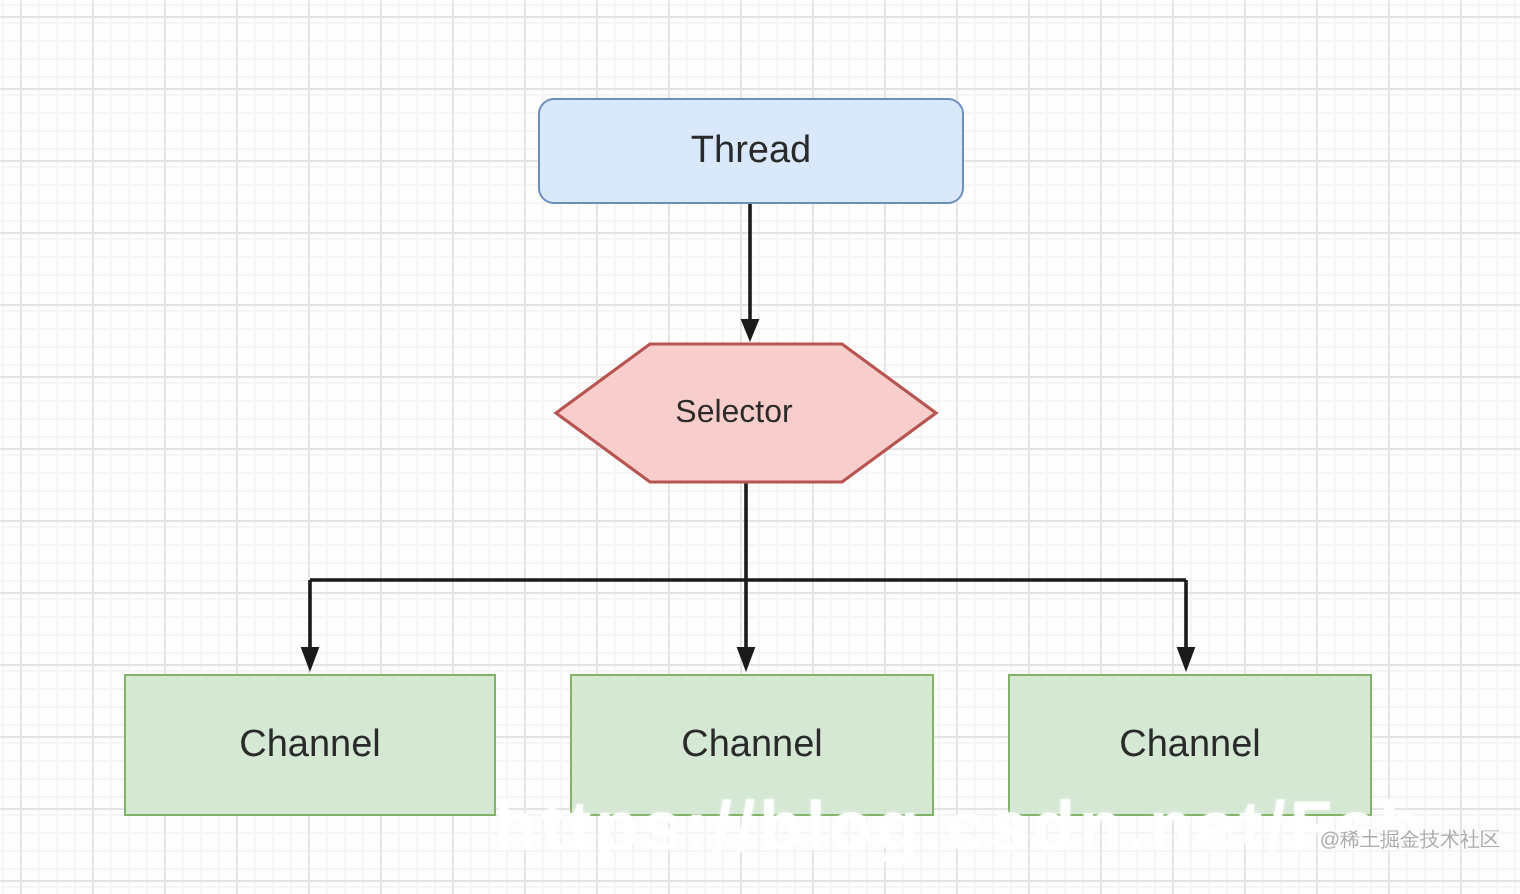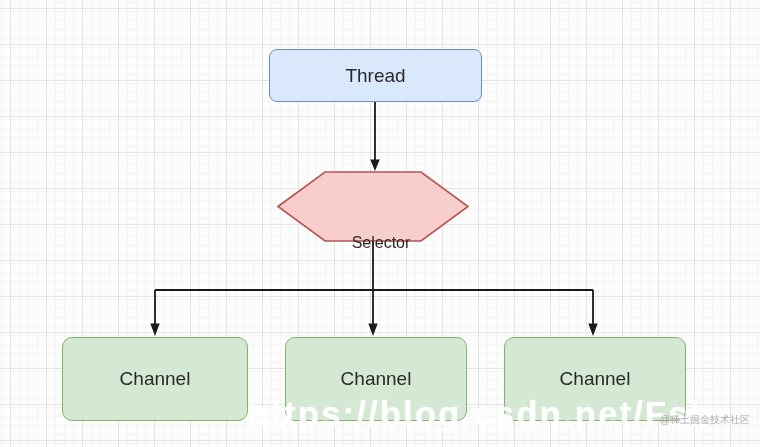--- a/index.html
+++ b/index.html
@@ -36,37 +36,36 @@
     color: #2a2a2a;
     font-size: 19px;
   }
   .node-thread {
     left: 269px; top: 49px; width: 213px; height: 53px;
     background: #dae8fc;
     border: 1.6px solid #6c8ebf;
     border-radius: 8px;
   }
   .node-channel {
-    top: 337px; height: 84px;
+    top: 337px; height: 71px;
     background: #d5e8d4;
     border: 1.6px solid #82b366;
-    border-radius: 10px;
+    border-radius: 0;
   }
   .node-channel-1 { left: 62px;  width: 186px; }
   .node-channel-2 { left: 285px; width: 182px; }
   .node-channel-3 { left: 504px; width: 182px; }
   .node-selector-label {
     position: absolute;
-    left: 286px; top: 172px; width: 190px; height: 69px;
+    left: 272px; top: 172px; width: 190px; height: 69px;
     display: flex;
     align-items: center;
     justify-content: center;
     color: #2b2b2b;
     font-size: 16px;
-    margin-top: 36px;
   }
   .url-watermark {
     position: absolute;
     left: 226px; top: 394px;
     font-size: 35px;
     font-weight: 600;
     letter-spacing: 2px;
     color: rgba(255,255,255,0.93);
     text-shadow: 0 0 2px rgba(255,255,255,0.55);
     white-space: nowrap;

